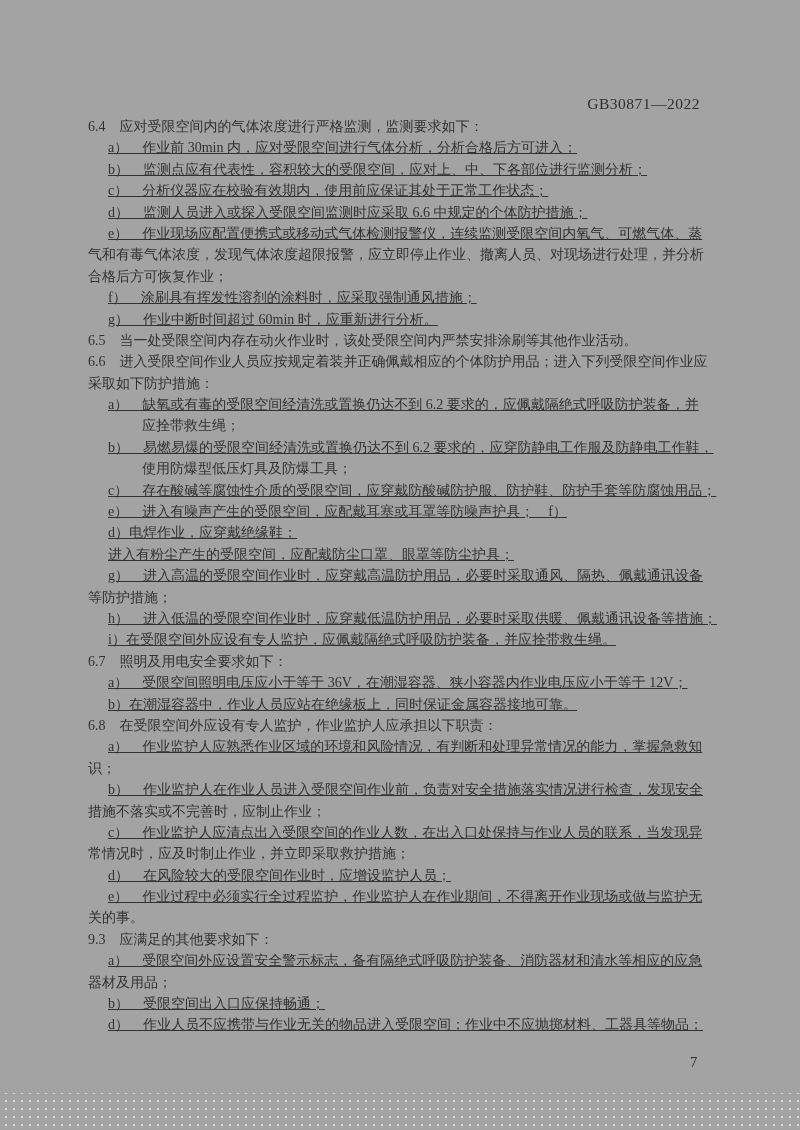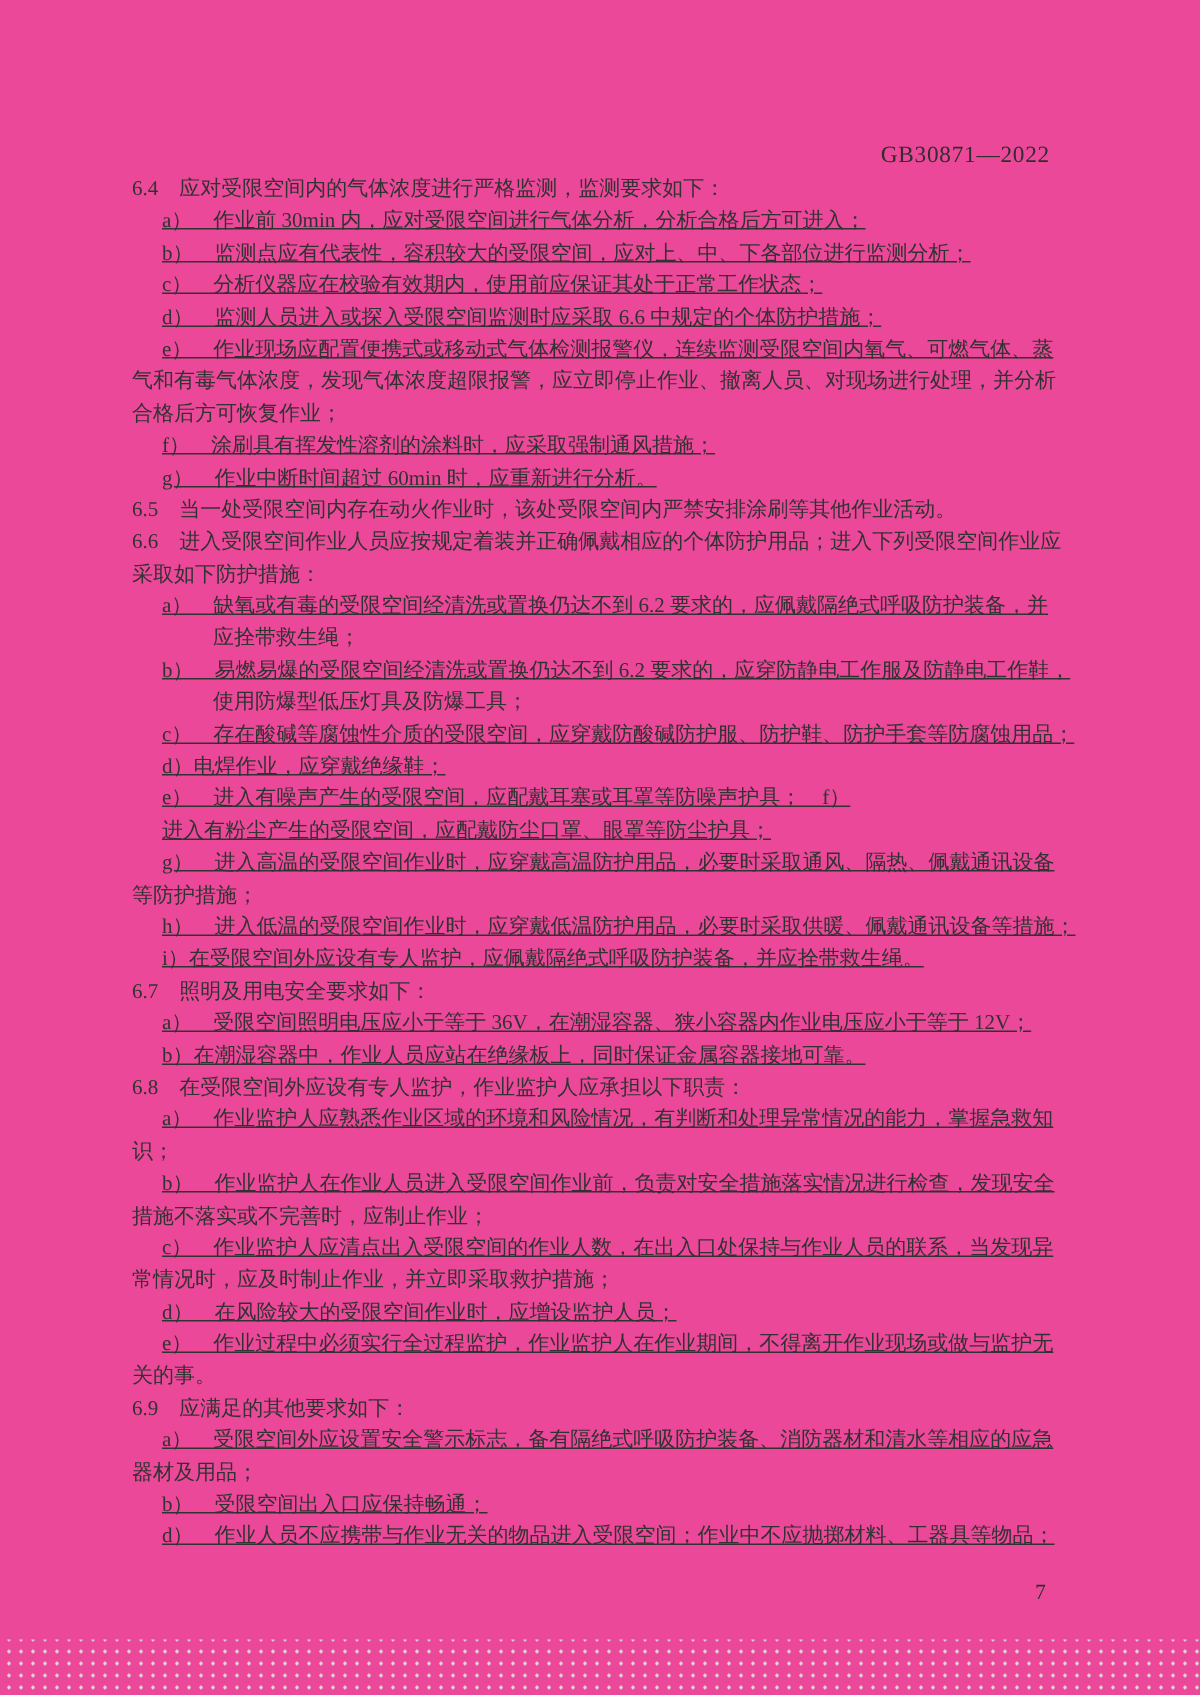--- a/index.html
+++ b/index.html
@@ -11,21 +11,21 @@
     width: 800px;
     height: 1130px;
     position: relative;
     overflow: hidden;
     font-family: "Liberation Serif", "DejaVu Serif", serif;
     color: #323232;
   }
   .page {
     position: absolute;
     inset: 0;
-    background: #ec4899;
+    background: #a3a3a3;
   }
   .doc-code {
     position: absolute;
     top: 95px;
     left: 0;
     width: 700px;
     text-align: right;
     font-size: 15.5px;
     letter-spacing: 0.5px;
     color: #2e2e2e;
@@ -83,41 +83,41 @@
       <div class="line ind1">f）　涂刷具有挥发性溶剂的涂料时，应采取强制通风措施；</div>
       <div class="line ind1">g）　作业中断时间超过 60min 时，应重新进行分析。</div>
       <div class="line ind0">6.5　当一处受限空间内存在动火作业时，该处受限空间内严禁安排涂刷等其他作业活动。</div>
       <div class="line ind0">6.6　进入受限空间作业人员应按规定着装并正确佩戴相应的个体防护用品；进入下列受限空间作业应</div>
       <div class="line ind0">采取如下防护措施：</div>
       <div class="line ind1">a）　缺氧或有毒的受限空间经清洗或置换仍达不到 6.2 要求的，应佩戴隔绝式呼吸防护装备，并</div>
       <div class="line ind2">应拴带救生绳；</div>
       <div class="line ind1">b）　易燃易爆的受限空间经清洗或置换仍达不到 6.2 要求的，应穿防静电工作服及防静电工作鞋，</div>
       <div class="line ind2">使用防爆型低压灯具及防爆工具；</div>
       <div class="line ind1">c）　存在酸碱等腐蚀性介质的受限空间，应穿戴防酸碱防护服、防护鞋、防护手套等防腐蚀用品；</div>
+      <div class="line ind1">e）　进入有噪声产生的受限空间，应配戴耳塞或耳罩等防噪声护具；　f）</div>
       <div class="line ind1">d）电焊作业，应穿戴绝缘鞋；</div>
-      <div class="line ind1">e）　进入有噪声产生的受限空间，应配戴耳塞或耳罩等防噪声护具；　f）</div>
       <div class="line ind1">进入有粉尘产生的受限空间，应配戴防尘口罩、眼罩等防尘护具；</div>
       <div class="line ind1">g）　进入高温的受限空间作业时，应穿戴高温防护用品，必要时采取通风、隔热、佩戴通讯设备</div>
       <div class="line ind0">等防护措施；</div>
       <div class="line ind1">h）　进入低温的受限空间作业时，应穿戴低温防护用品，必要时采取供暖、佩戴通讯设备等措施；</div>
       <div class="line ind1">i）在受限空间外应设有专人监护，应佩戴隔绝式呼吸防护装备，并应拴带救生绳。</div>
       <div class="line ind0">6.7　照明及用电安全要求如下：</div>
       <div class="line ind1">a）　受限空间照明电压应小于等于 36V，在潮湿容器、狭小容器内作业电压应小于等于 12V；</div>
       <div class="line ind1">b）在潮湿容器中，作业人员应站在绝缘板上，同时保证金属容器接地可靠。</div>
       <div class="line ind0">6.8　在受限空间外应设有专人监护，作业监护人应承担以下职责：</div>
       <div class="line ind1">a）　作业监护人应熟悉作业区域的环境和风险情况，有判断和处理异常情况的能力，掌握急救知</div>
       <div class="line ind0">识；</div>
       <div class="line ind1">b）　作业监护人在作业人员进入受限空间作业前，负责对安全措施落实情况进行检查，发现安全</div>
       <div class="line ind0">措施不落实或不完善时，应制止作业；</div>
       <div class="line ind1">c）　作业监护人应清点出入受限空间的作业人数，在出入口处保持与作业人员的联系，当发现异</div>
       <div class="line ind0">常情况时，应及时制止作业，并立即采取救护措施；</div>
       <div class="line ind1">d）　在风险较大的受限空间作业时，应增设监护人员；</div>
       <div class="line ind1">e）　作业过程中必须实行全过程监护，作业监护人在作业期间，不得离开作业现场或做与监护无</div>
       <div class="line ind0">关的事。</div>
-      <div class="line ind0">6.9　应满足的其他要求如下：</div>
+      <div class="line ind0">9.3　应满足的其他要求如下：</div>
       <div class="line ind1">a）　受限空间外应设置安全警示标志，备有隔绝式呼吸防护装备、消防器材和清水等相应的应急</div>
       <div class="line ind0">器材及用品；</div>
       <div class="line ind1">b）　受限空间出入口应保持畅通；</div>
       <div class="line ind1">d）　作业人员不应携带与作业无关的物品进入受限空间；作业中不应抛掷材料、工器具等物品；</div>
     </div>
 
   <div class="page-number">7</div>
 
   <div class="scan-dots"></div>
 

